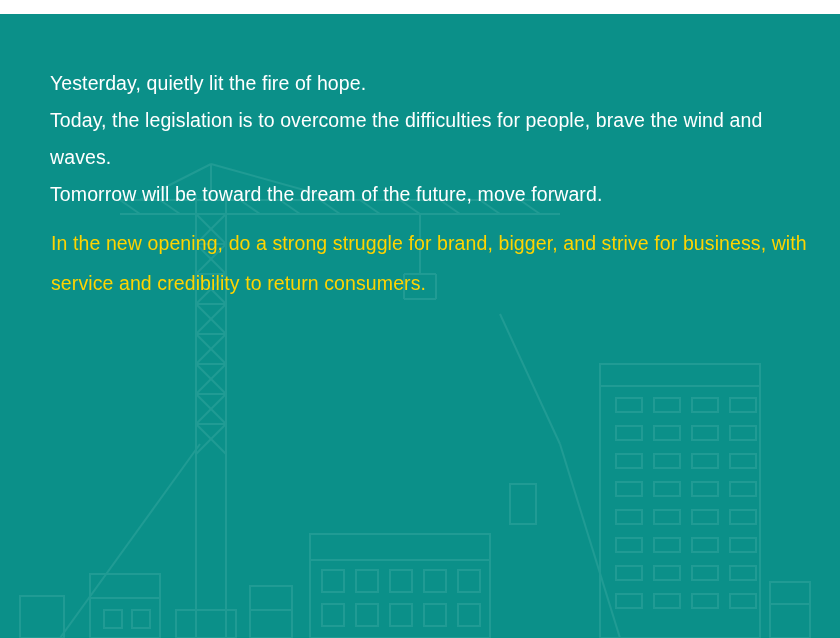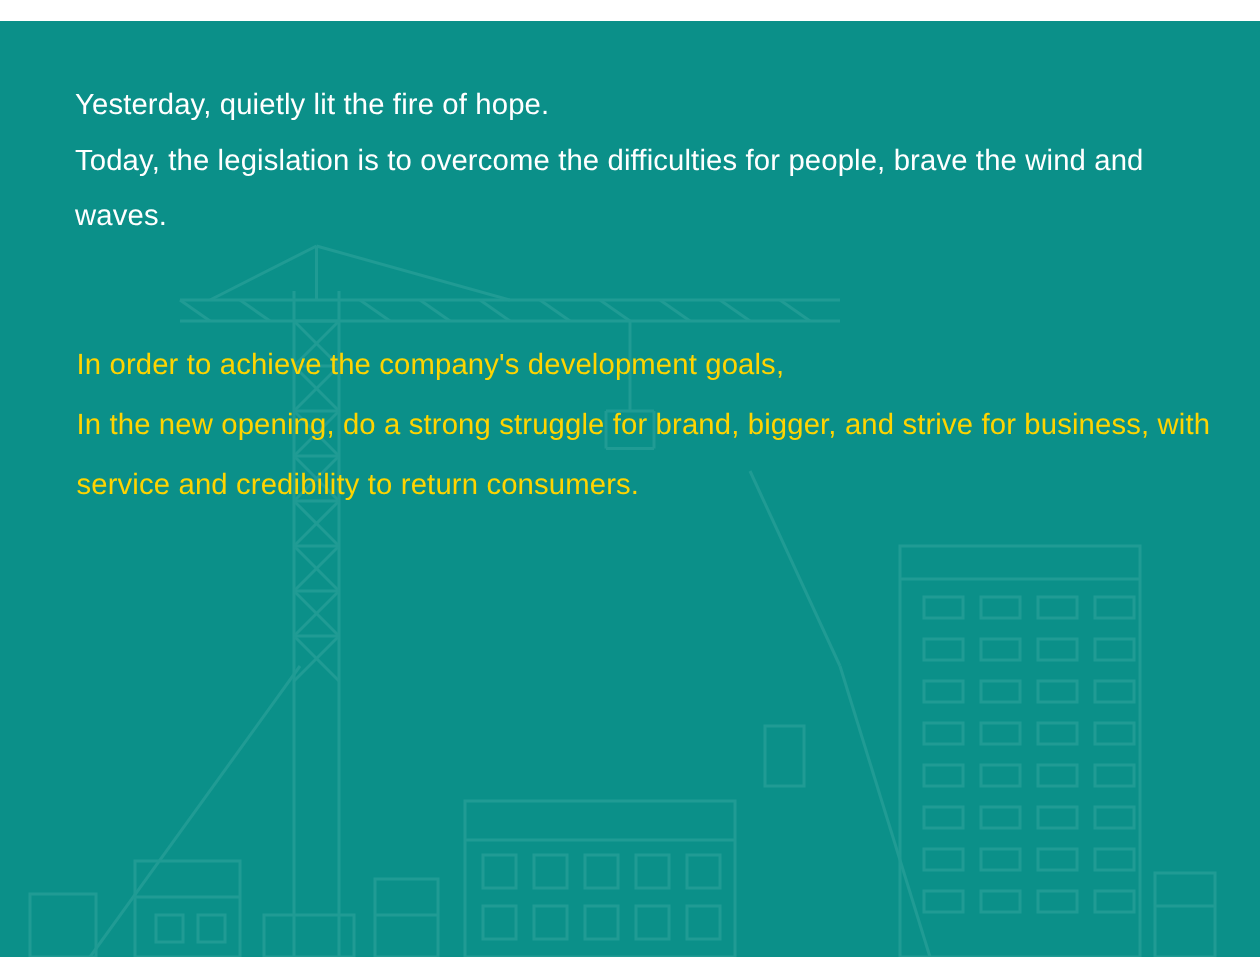--- a/index.html
+++ b/index.html
@@ -38,21 +38,21 @@
   .content {
     position: absolute;
     left: 0;
     top: 14px;
     width: 840px;
     height: 624px;
   }
   .block-white {
     position: absolute;
     left: 50px;
-    top: 38px;
+    top: 51px;
     width: 760px;
   }
   .block-white p {
     margin: 0;
     color: #ffffff;
     font-size: 19.5px;
     line-height: 37px;
     letter-spacing: 0.1px;
   }
   .block-yellow {
@@ -195,21 +195,21 @@
         <line x1="500" y1="300" x2="560" y2="430"></line>
       </g>
     </svg>
   </div>
 
   <div class="content">
 
     <div class="block-white">
       <p>Yesterday, quietly lit the fire of hope.</p>
       <p>Today, the legislation is to overcome the difficulties for people, brave the wind and waves.</p>
+      <p>Tomorrow will be toward the dream of the future, move forward.</p>
     </div>
 
     <div class="block-yellow">
-      <p>In order to achieve the company's development goals,</p>
       <p>In the new opening, do a strong struggle for brand, bigger, and strive for business, with service and credibility to return consumers.</p>
     </div>
 
   </div>
 </div>
 
 </body></html>

